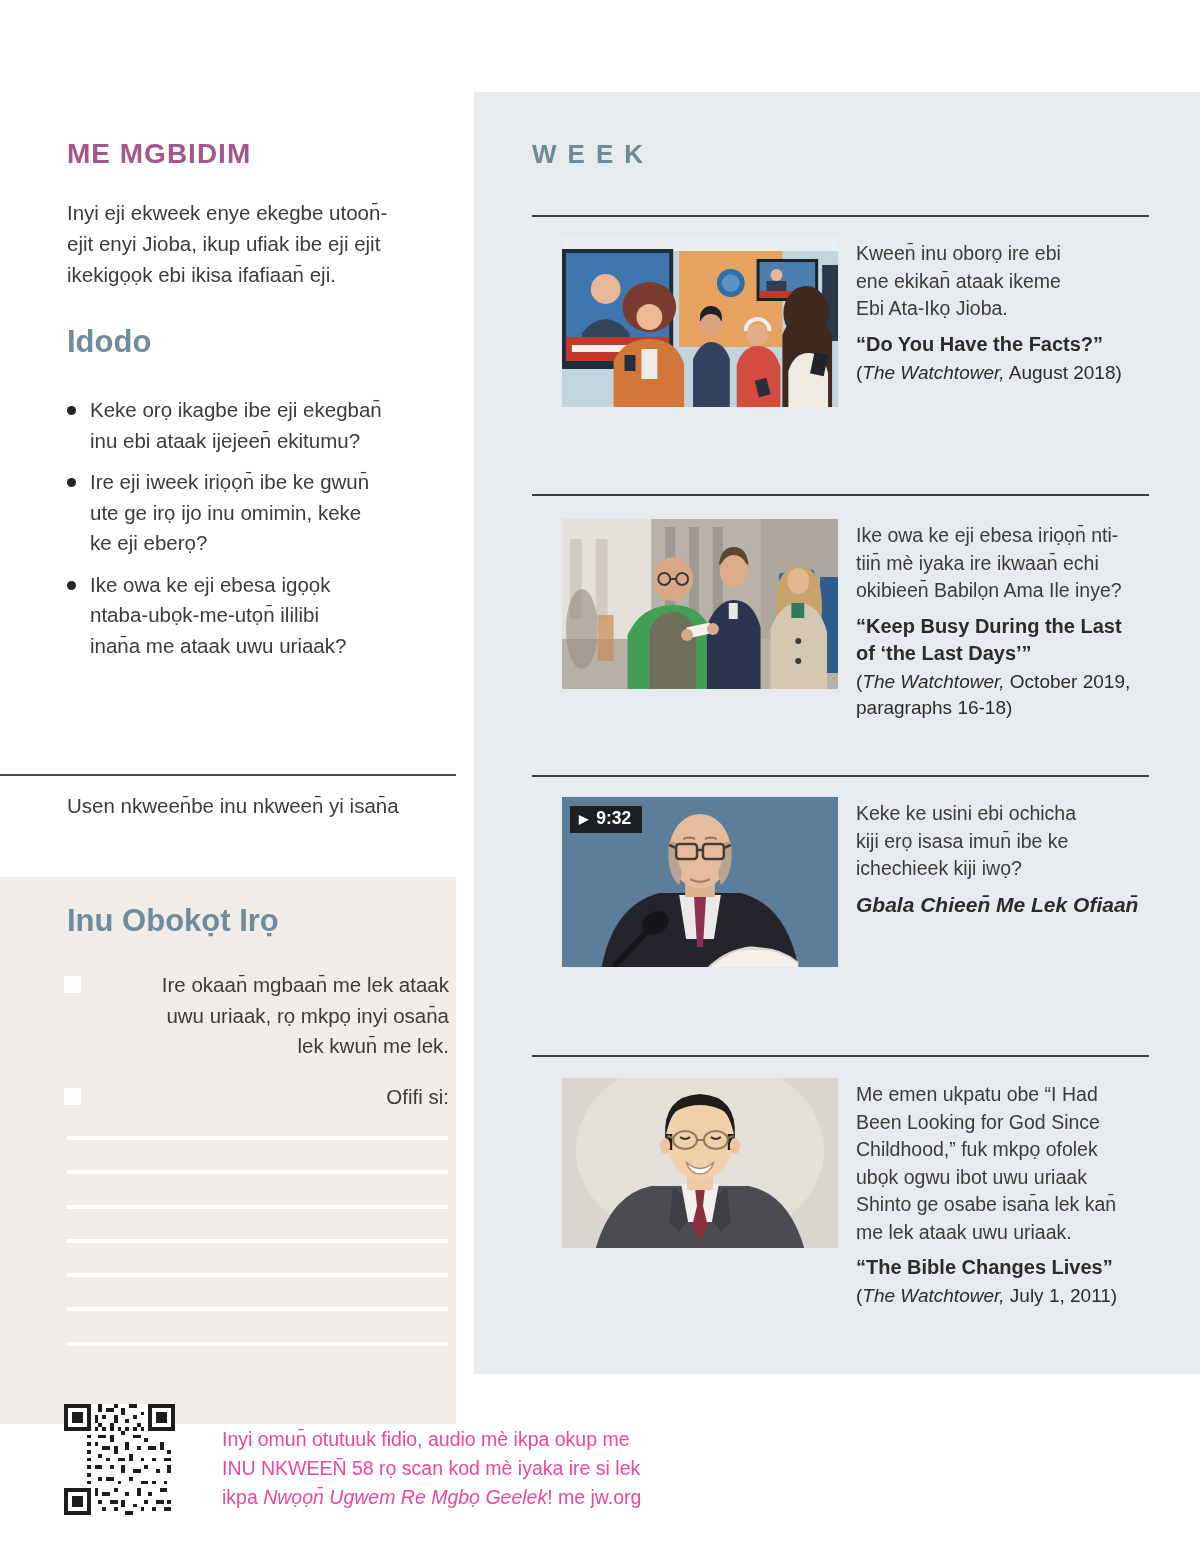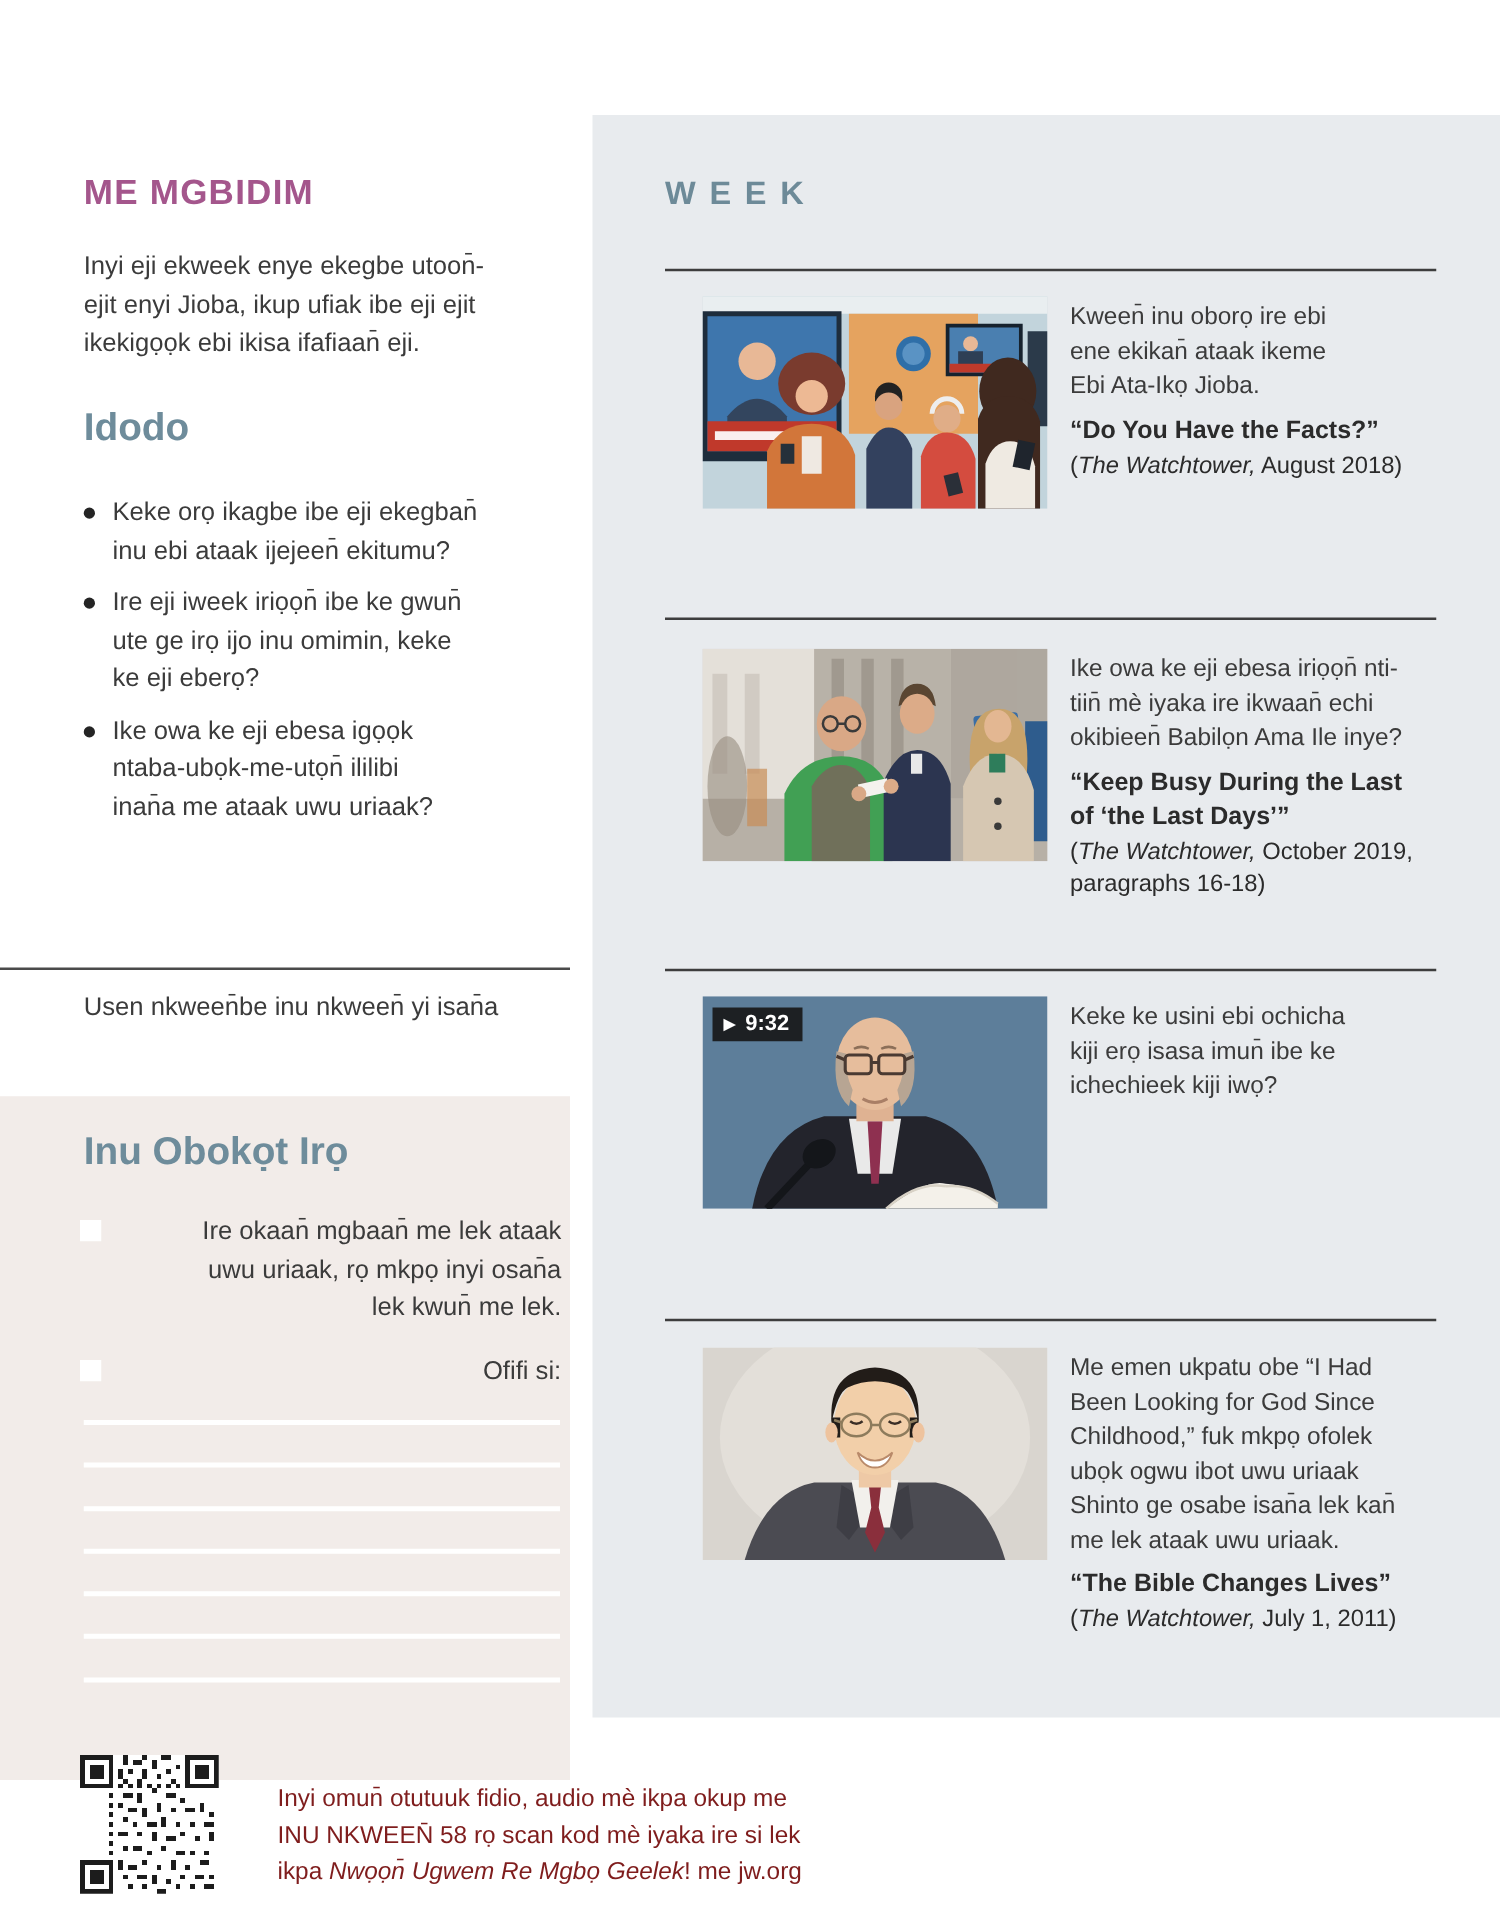--- a/index.html
+++ b/index.html
@@ -31,21 +31,21 @@
   .box-item { position:absolute; left:64px; display:flex; gap:18px;text-align:right; }
   .box-item-1 { top:93px; }
   .box-item-2 { top:205px; }
   .checkbox { width:17px; height:17px; background:#ffffff; margin-top:6px; flex:none; }
   .box-item p { font-size:20.5px; line-height:30.5px; white-space:pre-line; width:350px; }
   .wline { position:absolute; left:67px; width:381px; height:4px; background:#ffffff; }
 
   
   .qr { left:64px; top:1372px; width:111px; height:111px; }
   .footer-text { left:222px; top:1393px; font-size:19.5px; line-height:29px;
-                 color:#7f1d1d; }
+                 color:#ec4899; }
   .footer-text .row { display:block; }
 
   
   .week-panel { left:474px; top:60px; width:726px; height:1282px; background:#e8ebee; }
   .h-week { position:absolute; left:58px; top:47px; font-size:26px; font-weight:bold;
             letter-spacing:11px; color:#6d8a98; }
   .wrule { position:absolute; left:58px; width:617px; height:2px; background:#3d3d3d; }
   .wrule-1 { top:123px; } .wrule-2 { top:402px; }
   .wrule-3 { top:683px; } .wrule-4 { top:963px; }
 
@@ -285,20 +285,21 @@
         </svg>
         <div class="badge">
           <span class="play">▶</span>
           <span>9:32</span>
         </div>
       </div>
       <div class="etext">
         <p class="ebody">Keke ke usini ebi ochicha
 kiji erọ isasa imun̄ ibe ke
 ichechieek kiji iwọ?</p>
+        <p class="etitle italic">Gbala Chieen̄ Me Lek Ofiaan̄</p>
       </div>
     </article>
 
     <article class="entry entry-4">
       <div class="thumb">
         <svg viewBox="0 0 278 170" preserveAspectRatio="none">
           <rect width="278" height="170" fill="#d9d5cf"></rect>
           <ellipse cx="139" cy="72" rx="125" ry="95" fill="#e3dfd9"></ellipse>
           <path d="M34 170 q16 -54 56 -62 h98 q40 8 56 62 z" fill="#4b4b52"></path>
           <path d="M112 110 l27 16 -21 28 -10 -10 z" fill="#3e3e45"></path>

